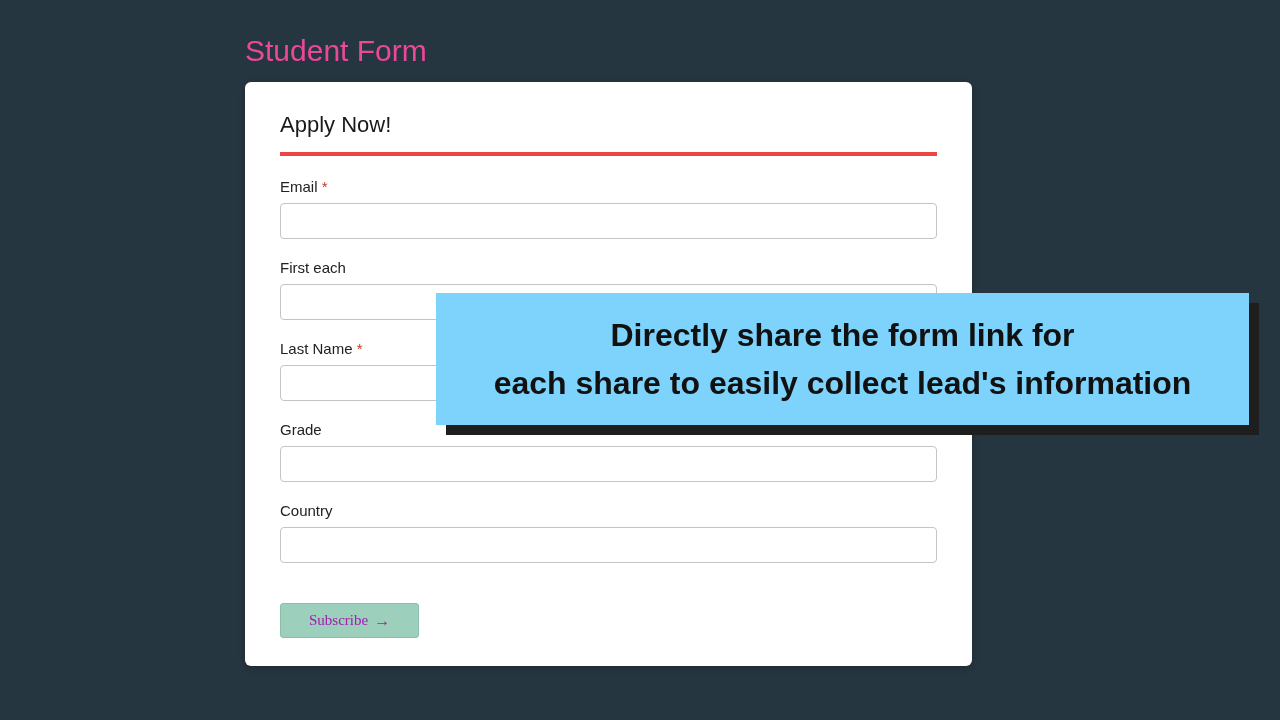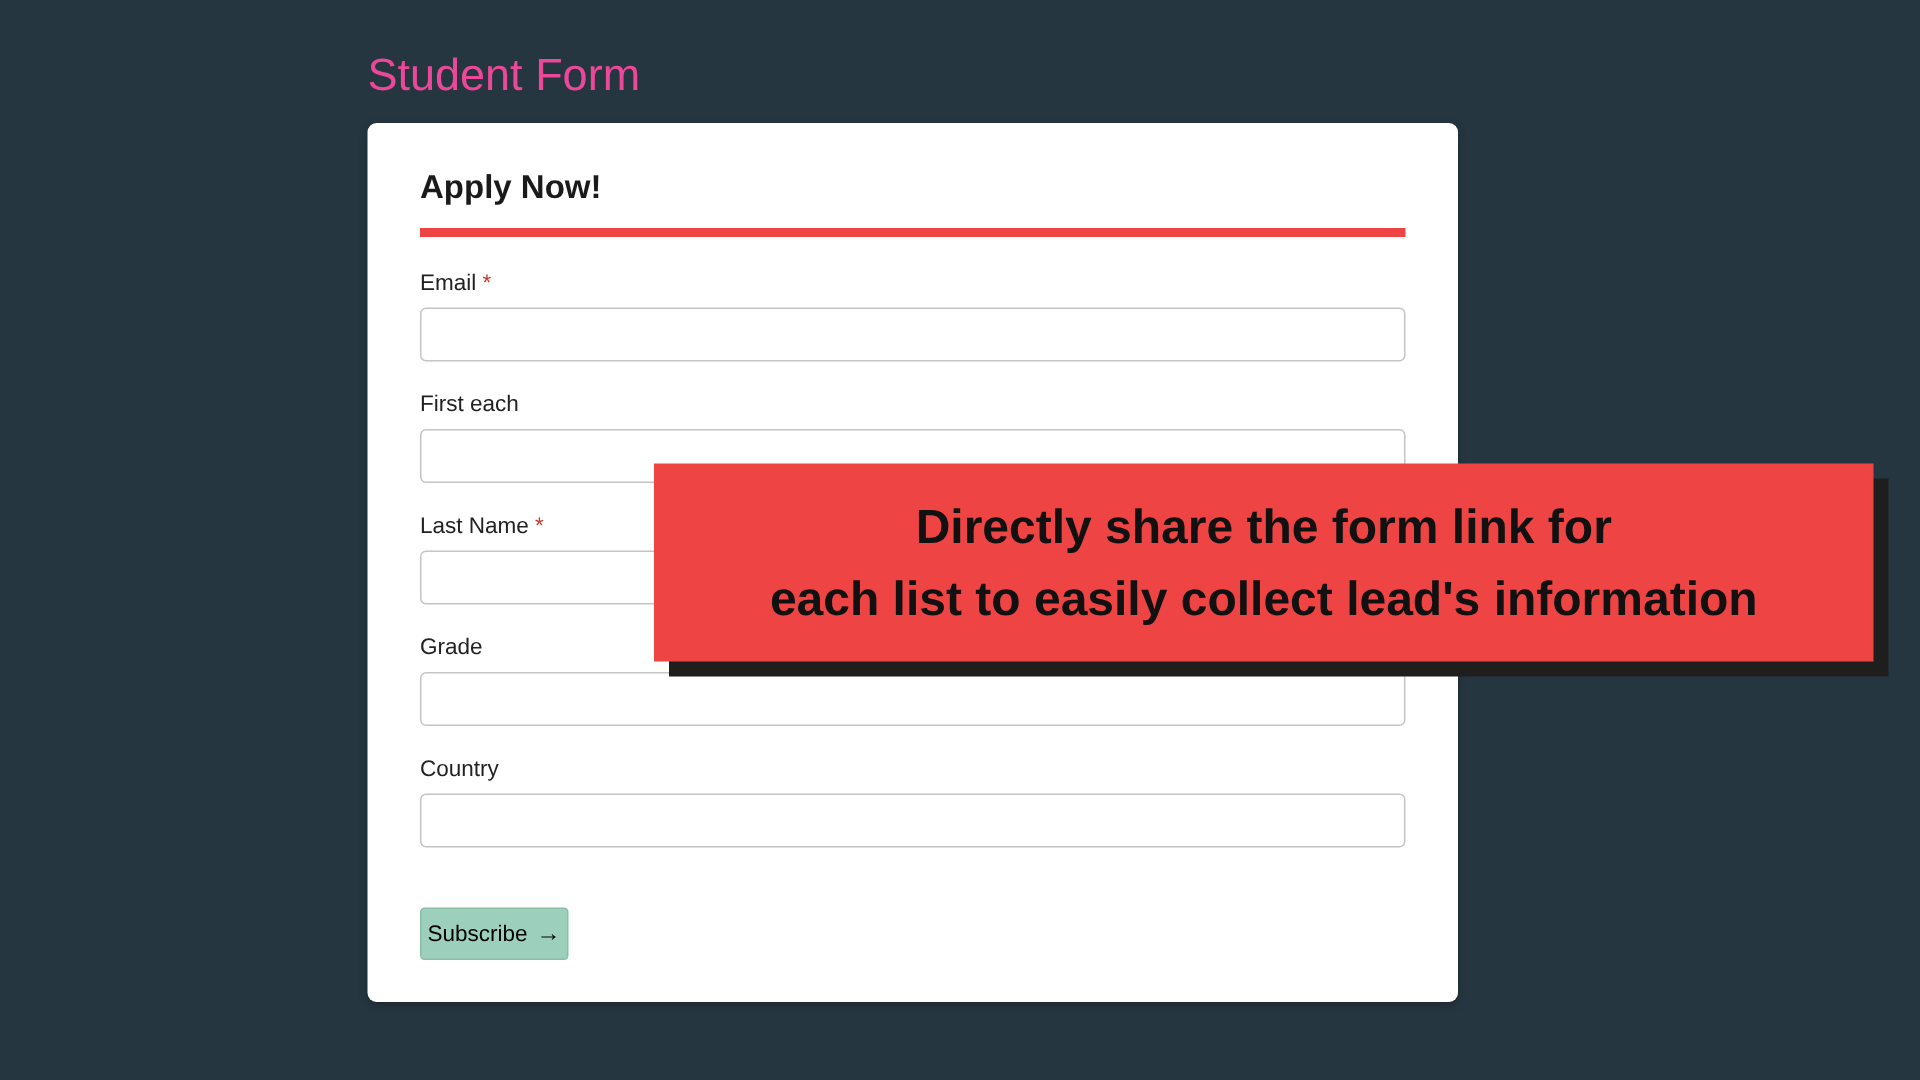--- a/index.html
+++ b/index.html
@@ -24,24 +24,24 @@
     left: 245px;
     top: 82px;
     width: 727px;
     background: #ffffff;
     border-radius: 6px;
     box-shadow: 0 2px 6px rgba(0,0,0,0.25);
     padding: 30px 35px 28px 35px;
   }
   .form-heading {
     font-size: 22px;
-    font-weight: 700;
+    font-weight: 400;
     color: #1a1a1a;
     padding-bottom: 14px;
-    border-bottom: 6px solid #ef4444;
+    border-bottom: 4px solid #ef4444;
     margin-bottom: 22px;
   }
   .field {
     margin-bottom: 20px;
     margin-top: 10px;
   }
   .field label {
     display: block;
     font-size: 15px;
     color: #222;
@@ -57,41 +57,41 @@
     border: 1px solid #c4c4c4;
     border-radius: 4px;
     padding: 0 10px;
     font-size: 14px;
     background: #fff;
   }
   .subscribe-btn {
     background: #9ccfbc;
     border: 1px solid #8bbfa9;
     border-radius: 3px;
-    padding: 8px 4px;
+    padding: 8px 28px;
     font-size: 15px;
-    color: #000000;
+    color: #a21caf;
     cursor: pointer;
-    font-family: Liberation Sans, sans-serif;
+    font-family: Liberation Serif, serif;
     display: inline-flex;
     align-items: center;
     gap: 6px;
     margin-top: 20px;
   }
   .arrow {
     font-size: 16px;
     line-height: 1;
   }
   .callout {
     position: absolute;
     left: 436px;
-    top: 309px;
+    top: 293px;
     width: 813px;
     height: 132px;
-    background: #ef4444;
+    background: #7dd3fc;
     box-shadow: 10px 10px 0 #1e1e1e;
     display: flex;
     align-items: center;
     justify-content: center;
     text-align: center;
     padding: 10px 20px;
   }
   .callout-text {
     font-size: 32px;
     font-weight: 700;
@@ -141,15 +141,15 @@
 
   <button class="subscribe-btn">
     <span>Subscribe</span>
     <span class="arrow">→</span>
   </button>
 </div>
 
 <div class="callout">
   <div class="callout-text">
     <span>Directly share the form link for</span><br>
-    <span>each list to easily collect lead's information</span>
+    <span>each share to easily collect lead's information</span>
   </div>
 </div>
 
 </body></html>

